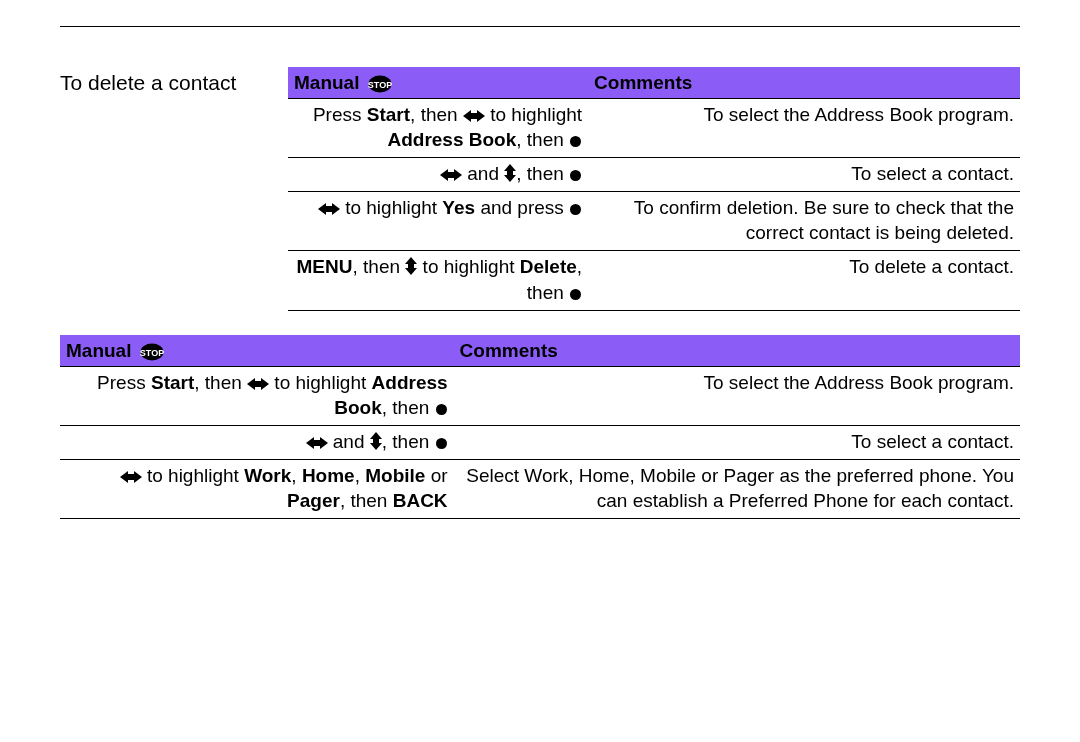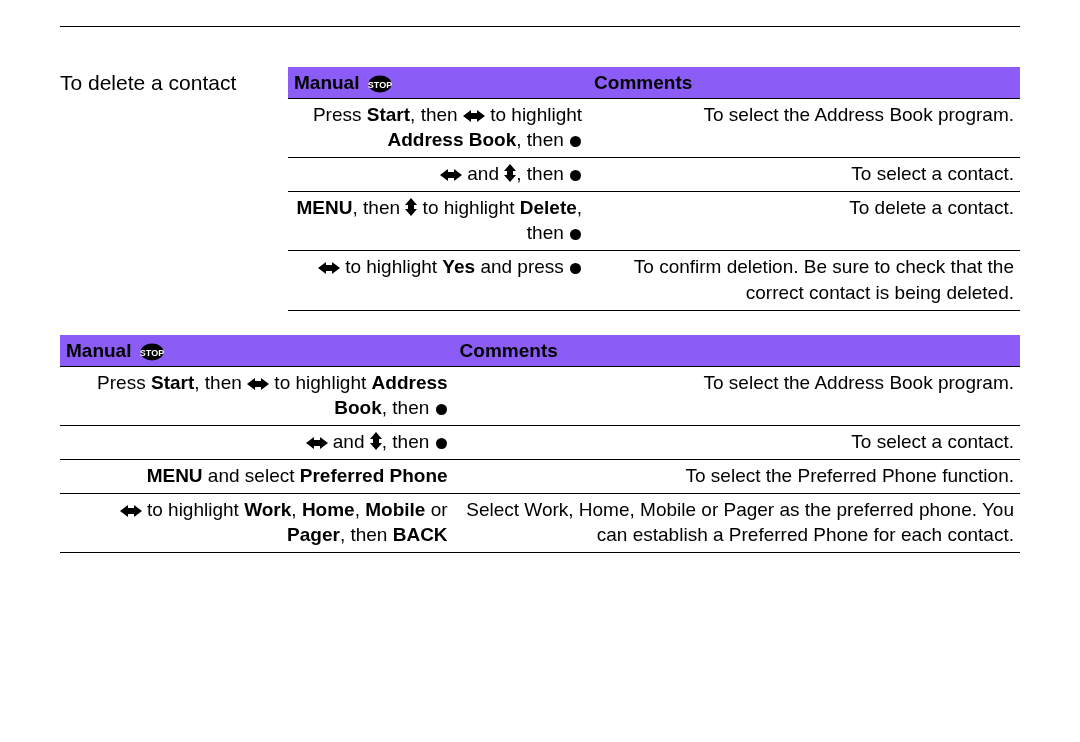--- a/index.html
+++ b/index.html
@@ -115,34 +115,34 @@
                 <td><span class="seg-icon"><svg class="icon" width="22" height="14" viewBox="0 0 22 14">
                       <path d="M0 7 L8 1 L8 4 L14 4 L14 1 L22 7 L14 13 L14 10 L8 10 L8 13 Z" fill="#000"></path>
                     </svg></span><span class="seg-n"> and </span><span class="seg-icon"><svg class="icon" width="12" height="18" viewBox="0 0 12 18">
                       <path d="M6 0 L12 7 L9 7 L9 11 L12 11 L6 18 L0 11 L3 11 L3 7 L0 7 Z" fill="#000"></path>
                     </svg></span><span class="seg-n">, then </span><span class="seg-icon"><svg class="icon" width="13" height="13" viewBox="0 0 13 13">
                       <circle cx="6.5" cy="6.5" r="5.5" fill="#000"></circle>
                     </svg></span></td>
                 <td><span class="seg-n">To select a contact.</span></td>
               </tr>
               <tr>
+                <td><span class="seg-icon"><svg class="icon" width="22" height="14" viewBox="0 0 22 14">
+                      <path d="M0 7 L8 1 L8 4 L14 4 L14 1 L22 7 L14 13 L14 10 L8 10 L8 13 Z" fill="#000"></path>
+                    </svg></span><span class="seg-n"> to highlight </span><span class="seg-b">Yes</span><span class="seg-n"> and press </span><span class="seg-icon"><svg class="icon" width="13" height="13" viewBox="0 0 13 13">
+                      <circle cx="6.5" cy="6.5" r="5.5" fill="#000"></circle>
+                    </svg></span></td>
+                <td><span class="seg-n">To confirm deletion. Be sure to check that the correct contact is being deleted.</span></td>
+              </tr>
+              <tr>
                 <td><span class="seg-b">MENU</span><span class="seg-n">, then </span><span class="seg-icon"><svg class="icon" width="12" height="18" viewBox="0 0 12 18">
                       <path d="M6 0 L12 7 L9 7 L9 11 L12 11 L6 18 L0 11 L3 11 L3 7 L0 7 Z" fill="#000"></path>
                     </svg></span><span class="seg-n"> to highlight </span><span class="seg-b">Delete</span><span class="seg-n">, then </span><span class="seg-icon"><svg class="icon" width="13" height="13" viewBox="0 0 13 13">
                       <circle cx="6.5" cy="6.5" r="5.5" fill="#000"></circle>
                     </svg></span></td>
                 <td><span class="seg-n">To delete a contact.</span></td>
-              </tr>
-              <tr>
-                <td><span class="seg-icon"><svg class="icon" width="22" height="14" viewBox="0 0 22 14">
-                      <path d="M0 7 L8 1 L8 4 L14 4 L14 1 L22 7 L14 13 L14 10 L8 10 L8 13 Z" fill="#000"></path>
-                    </svg></span><span class="seg-n"> to highlight </span><span class="seg-b">Yes</span><span class="seg-n"> and press </span><span class="seg-icon"><svg class="icon" width="13" height="13" viewBox="0 0 13 13">
-                      <circle cx="6.5" cy="6.5" r="5.5" fill="#000"></circle>
-                    </svg></span></td>
-                <td><span class="seg-n">To confirm deletion. Be sure to check that the correct contact is being deleted.</span></td>
               </tr>
             </tbody>
           </table>
         </div>
       </div>
       <div class="section">
         <div class="section-body">
           <table class="proc">
             <thead>
               <tr>
@@ -166,24 +166,20 @@
                 <td><span class="seg-icon"><svg class="icon" width="22" height="14" viewBox="0 0 22 14">
                       <path d="M0 7 L8 1 L8 4 L14 4 L14 1 L22 7 L14 13 L14 10 L8 10 L8 13 Z" fill="#000"></path>
                     </svg></span><span class="seg-n"> and </span><span class="seg-icon"><svg class="icon" width="12" height="18" viewBox="0 0 12 18">
                       <path d="M6 0 L12 7 L9 7 L9 11 L12 11 L6 18 L0 11 L3 11 L3 7 L0 7 Z" fill="#000"></path>
                     </svg></span><span class="seg-n">, then </span><span class="seg-icon"><svg class="icon" width="13" height="13" viewBox="0 0 13 13">
                       <circle cx="6.5" cy="6.5" r="5.5" fill="#000"></circle>
                     </svg></span></td>
                 <td><span class="seg-n">To select a contact.</span></td>
               </tr>
               <tr>
-                <td><span class="seg-b">MENU</span><span class="seg-n"> and select </span><span class="seg-b">Preferred Phone</span></td>
-                <td><span class="seg-n">To select the Preferred Phone function.</span></td>
-              </tr>
-              <tr>
                 <td><span class="seg-icon"><svg class="icon" width="22" height="14" viewBox="0 0 22 14">
                       <path d="M0 7 L8 1 L8 4 L14 4 L14 1 L22 7 L14 13 L14 10 L8 10 L8 13 Z" fill="#000"></path>
                     </svg></span><span class="seg-n"> to highlight </span><span class="seg-b">Work</span><span class="seg-n">, </span><span class="seg-b">Home</span><span class="seg-n">, </span><span class="seg-b">Mobile</span><span class="seg-n"> or </span><span class="seg-b">Pager</span><span class="seg-n">, then </span><span class="seg-b">BACK</span></td>
                 <td><span class="seg-n">Select Work, Home, Mobile or Pager as the preferred phone. You can establish a Preferred Phone for each contact.</span></td>
               </tr>
             </tbody>
           </table>
         </div>
       </div>
     </div>

